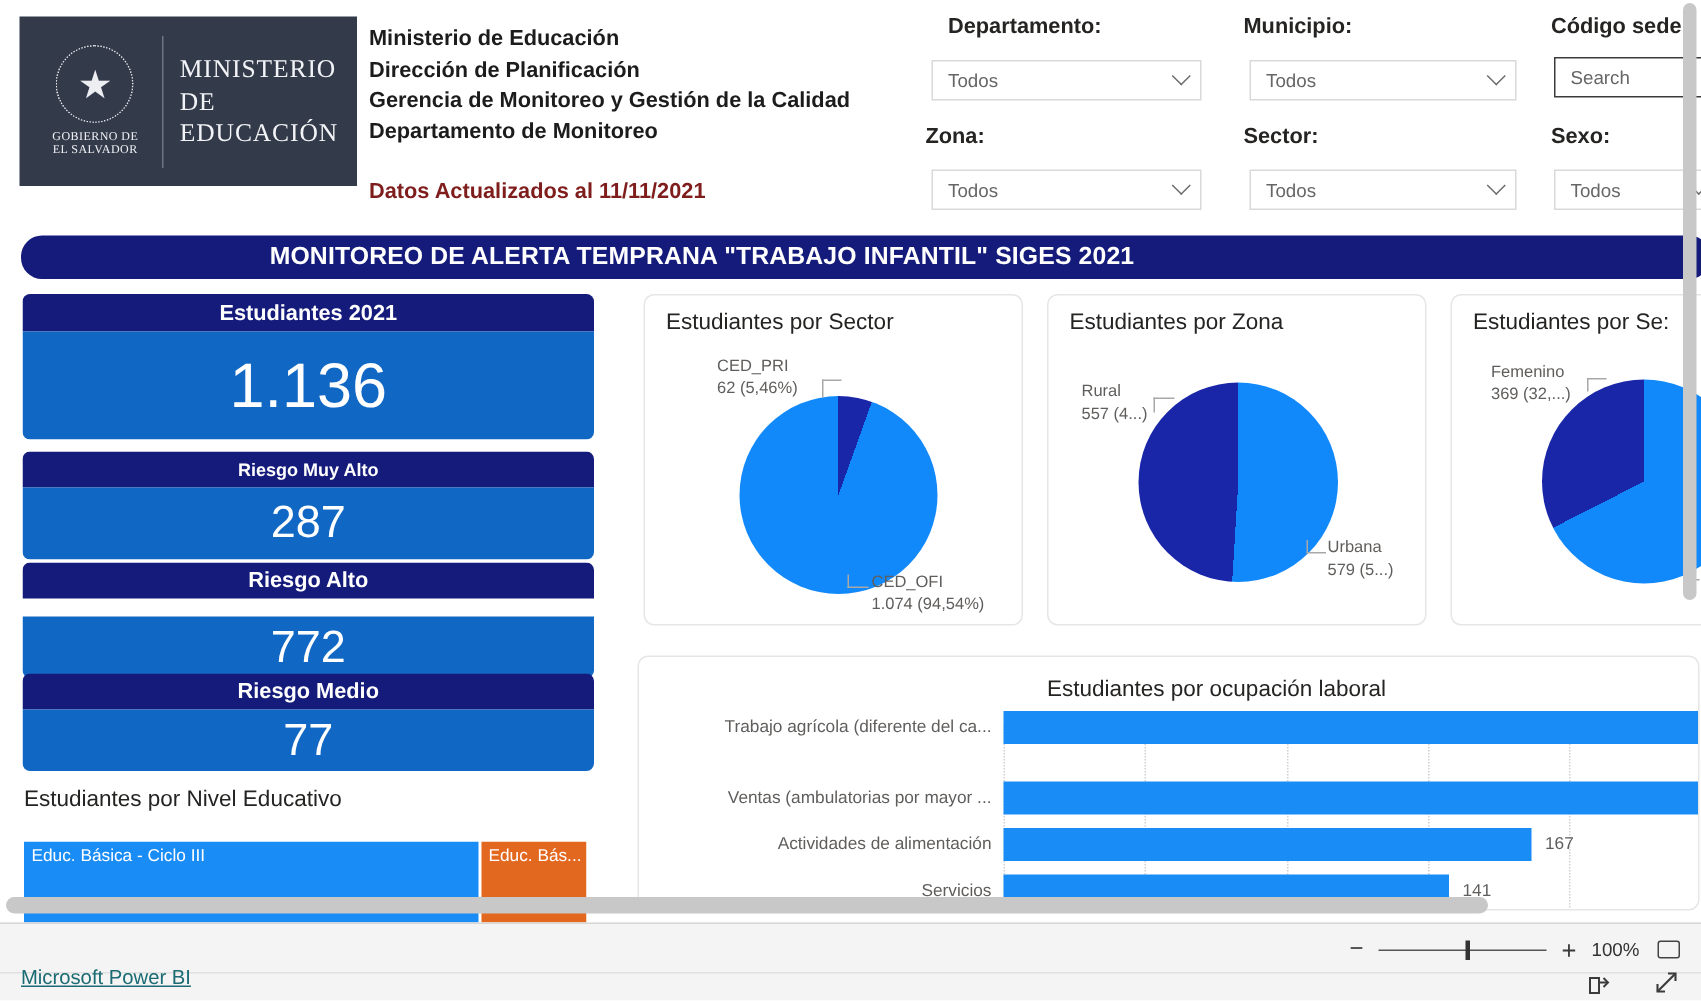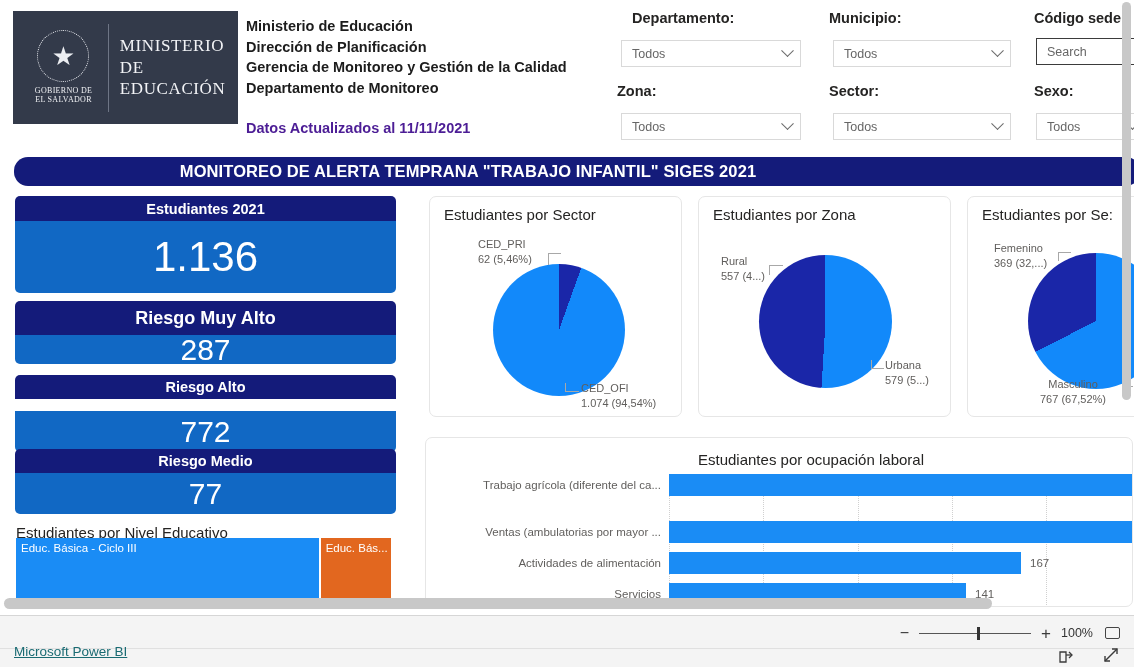--- a/index.html
+++ b/index.html
@@ -44,21 +44,21 @@
   .logo-div { width: 1px; height: 88px; background: #6e7585; margin: 0 11px 0 4px; }
   .logo-name {
     font-family: "Liberation Serif", serif;
     color: #f2f3f6; font-size: 17px; line-height: 1.28; letter-spacing: .6px;
   }
   .org-lines {
     position: absolute; left: 246px; top: 16px;
     font-size: 14.5px; font-weight: bold; color: #1c1c1c; line-height: 1.42;
   }
   .org-date { position: absolute; left: 246px; top: 120px;
-    font-size: 14.5px; font-weight: bold; color: #4c1d95; }
+    font-size: 14.5px; font-weight: bold; color: #7f1d1d; }
 
   
   .flabel { position: absolute; font-size: 14.5px; color: #252423; font-weight: 600; }
   .fctl {
     position: absolute; height: 27px; background: #fff;
     border: 1px solid #d9d9d9;
     display: flex; align-items: center; justify-content: space-between;
     padding: 0 8px 0 10px;
     font-size: 12.5px; color: #666; white-space: nowrap; overflow: hidden;
   }
@@ -81,27 +81,27 @@
   .kpi { position: absolute; left: 15px; width: 381px; border-radius: 5px; overflow: hidden; }
   .kpi .hd {
     background: #141b7a; color: #fff; font-weight: bold;
     display: flex; align-items: center; justify-content: center;
   }
   .kpi .vl {
     background: #1168c4; color: #fff; font-weight: 500;
     display: flex; align-items: center; justify-content: center;
   }
   #kpi0 { top: 196px; }  #kpi0 .hd { height: 25px; font-size: 14.5px; } #kpi0 .vl { height: 72px; font-size: 42px; }
-  #kpi1 { top: 301px; }  #kpi1 .hd { height: 34px; font-size: 18px; } #kpi1 .vl { height: 29px; font-size: 30px; }
+  #kpi1 { top: 301px; }  #kpi1 .hd { height: 24px; font-size: 12px; } #kpi1 .vl { height: 48px; font-size: 30px; }
   #kpi2 { top: 375px; }  #kpi2 .hd { height: 24px; font-size: 14.5px; } #kpi2 .vl { height: 41px; font-size: 30px; margin-top: 12px; }
   #kpi3 { top: 449px; }  #kpi3 .hd { height: 24px; font-size: 14.5px; } #kpi3 .vl { height: 41px; font-size: 30px; }
 
   
   .tm-title { position: absolute; left: 16px; top: 524px; font-size: 15px; color: #252423; }
-  .tm-wrap { position: absolute; left: 16px; top: 538px; width: 375px; height: 64px;
+  .tm-wrap { position: absolute; left: 16px; top: 561px; width: 375px; height: 64px;
              display: flex; gap: 2px; overflow: hidden; }
   .tm-cell { position: relative; padding: 4px 0 0 5px; font-size: 11.5px; color: #fff;
              white-space: nowrap; overflow: hidden; }
 
   
   .vcard { position: absolute; background: #fff; border: 1px solid #e6e6e6;
            border-radius: 7px; overflow: hidden; }
   .vtitle { position: absolute; font-size: 15px; color: #252423; }
 
   .pie { position: absolute; border-radius: 50%; }
@@ -289,24 +289,20 @@
 
       <div class="pie" style="left:60px; top:56px; width:136px; height:136px;
            background: conic-gradient(#1289fa 0deg 243deg, #1a26a8 243deg 360deg);"></div>
 
       <div class="plabel" style="left:26px; top:44px; text-align:left;">
         <div>Femenino</div>
         <div>369 (32,...)</div>
       </div>
       <div class="leader up" style="left:90px; top:55px; width:13px; height:9px;"></div>
 
-      <div class="plabel" style="left:50px; top:180px; text-align:center; width:110px;">
-        <div>Masculino</div>
-        <div>767 (67,52%)</div>
-      </div>
       <div class="leader" style="left:156px; top:182px; width:9px; height:8px;"></div>
     </div>
 
     <div class="vcard" id="barcard">
       <div class="vtitle" style="left:272px; top:13px;">Estudiantes por ocupación laboral</div>
 
       <div class="gridv" style="left:243px; top:43px; height:124px;"></div>
       <div class="gridv" style="left:337px; top:43px; height:124px;"></div>
       <div class="gridv" style="left:432px; top:43px; height:124px;"></div>
       <div class="gridv" style="left:526px; top:43px; height:124px;"></div>

